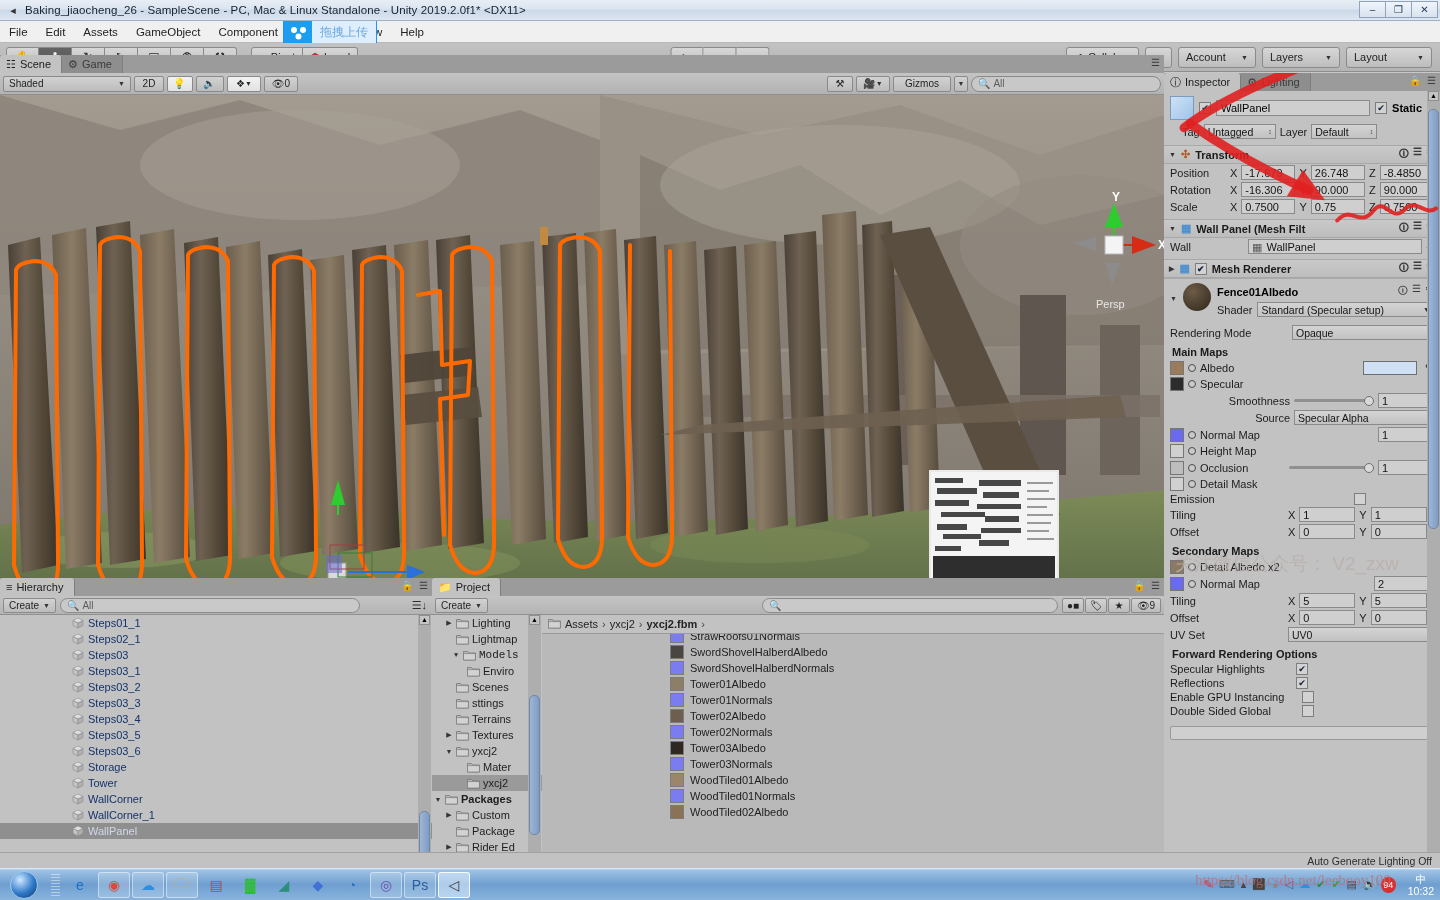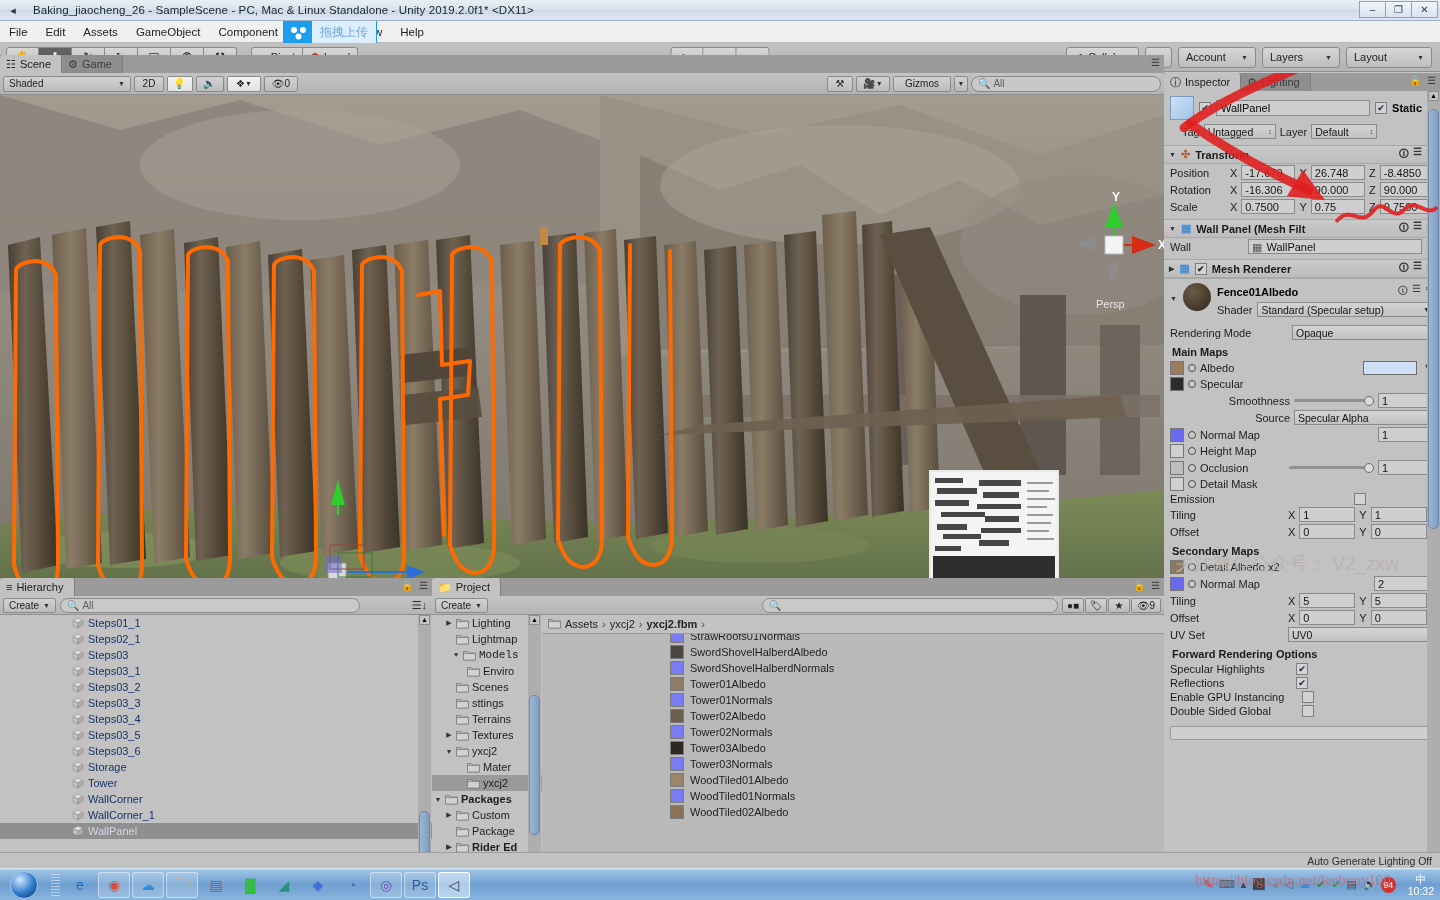--- a/index.html
+++ b/index.html
@@ -11,21 +11,21 @@
     -webkit-font-smoothing:antialiased;
   }
   
   #titlebar{
     height:21px; width:100%;
     background:linear-gradient(to bottom,#e8eef6 0%, #dbe4ef 45%, #ccd8e8 50%, #dde6f2 100%);
     border-bottom:1px solid #9fb0c4;
     display:flex; align-items:center; position:relative;
   }
   #titlebar .t-icon{ width:18px; text-align:center; font-size:11px; color:#333; margin-left:4px;}
-  #titlebar .t-text{ font-size:11.5px; color:#16222e; margin-left:11px; letter-spacing:.1px;text-align:center;}
+  #titlebar .t-text{ font-size:11.5px; color:#16222e; margin-left:3px; letter-spacing:.1px;text-align:center;}
   #winctl{ position:absolute; right:2px; top:1px; display:flex; gap:0; }
   #winctl div{
     width:27px; height:17px; border:1px solid #8fa3bb;
     background:linear-gradient(to bottom,#f0f5fb,#d8e2ee);
     display:flex;align-items:center;justify-content:center;
     font-size:10px;color:#27415c; margin-left:-1px;
   }
   #winctl div:last-child{ }
   
   #menubar{
@@ -783,21 +783,21 @@
           <span>Custom</span>
         </div>
         <div class="p-row" style="padding-left: 13px;">
           <span class="arrow"></span>
           <span class="folder"><svg width="13" height="11" viewBox="0 0 13 11">
               <path d="M0.5,1.5 h4 l1.2,1.5 h6.8 v7 h-12 z" fill="#b9b9b9" stroke="#6f6f6f" stroke-width="0.7"></path>
               <path d="M0.5,3.6 h11.9 v6.4 h-11.9 z" fill="#d2d2d2" stroke="#6f6f6f" stroke-width="0.6"></path>
             </svg></span>
           <span>Package</span>
         </div>
-        <div class="p-row" style="padding-left: 13px; font-weight: bold;">
+        <div class="p-row" style="padding-left: 13px;">
           <span class="arrow">▶</span>
           <span class="folder"><svg width="13" height="11" viewBox="0 0 13 11">
               <path d="M0.5,1.5 h4 l1.2,1.5 h6.8 v7 h-12 z" fill="#b9b9b9" stroke="#6f6f6f" stroke-width="0.7"></path>
               <path d="M0.5,3.6 h11.9 v6.4 h-11.9 z" fill="#d2d2d2" stroke="#6f6f6f" stroke-width="0.6"></path>
             </svg></span>
           <span>Rider Ed</span>
         </div>
       </div>
     <div style="position:absolute;left:96px;top:37px;width:13px;height:300px;background:#aeaeae">
       <div style="position:absolute;top:0;left:1px;width:11px;height:10px;background:#c4c4c4;border:1px solid #8e8e8e;font-size:7px;text-align:center;line-height:8px;">▲</div>

